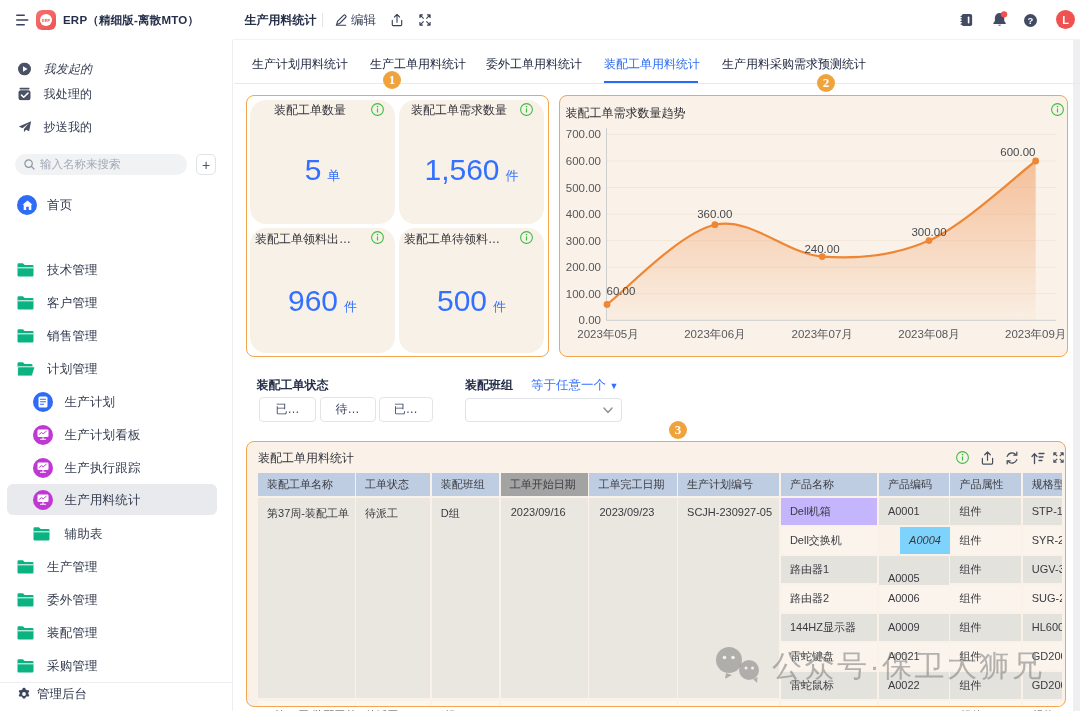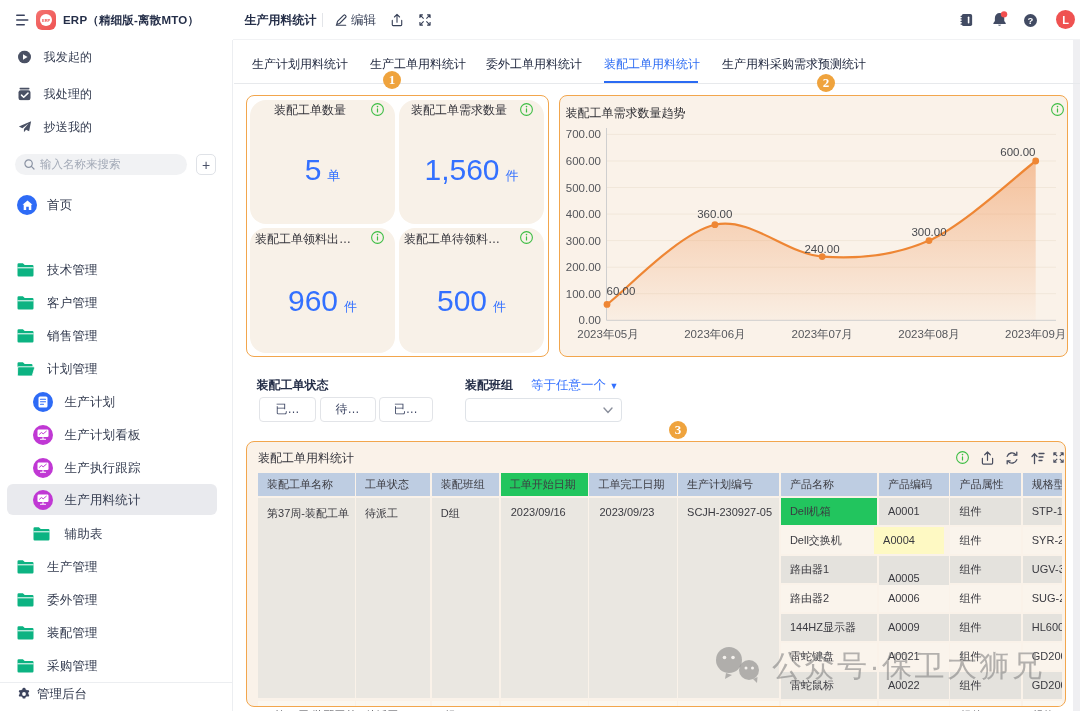--- a/index.html
+++ b/index.html
@@ -75,21 +75,21 @@
   </svg>
   <svg class="abs" style="left:993px; top:11px;" width="15" height="16" viewBox="0 0 16 17">
     <path d="M7 2.2 a5 5.2 0 0 1 5 5.2 v3.2 l1.5 2.2 a0.6 0.6 0 0 1 -0.5 1 H1 a0.6 0.6 0 0 1 -0.5 -1 L2 10.6 V7.4 a5 5.2 0 0 1 5 -5.2 z" fill="#424b63"></path>
     <path d="M5.3 14.6 a1.8 1.8 0 0 0 3.4 0 z" fill="#424b63"></path>
     <circle cx="11.8" cy="3.5" r="3.4" fill="#f14f50"></circle>
   </svg>
   <div class="abs" style="left:1024px; top:13.5px; width:13px; height:13px; border-radius:50%; background:#424b63; color:#fff; font-size:9.5px; font-weight:bold; display:flex; align-items:center; justify-content:center;">?</div>
   <div class="abs" style="left:1056px; top:10px; width:19px; height:19px; border-radius:50%; background:#ef5251; color:#fff; font-size:11px; font-weight:bold; display:flex; align-items:center; justify-content:center;">L</div>
 </div>
 <div id="sidebar">
-  <div class="navitem nav1" style="top:0;">
+  <div class="navitem nav1" style="top:12px;font-style:italic;">
     <svg class="ic" width="13" height="13" viewBox="0 0 17 17">
         <circle cx="8.5" cy="8.5" r="8.5" fill="#4a5164"></circle>
         <path d="M6.5 5 L12.5 8.5 L6.5 12 Z" fill="#fff"></path>
       </svg>
     <span class="txt">我发起的</span>
   </div>
   <div class="navitem nav1" style="top:37px;">
     <svg class="ic" width="13" height="13" viewBox="0 0 13 13">
         <rect x="1.5" y="0" width="10" height="2" rx="1" fill="#4a5164"></rect>
         <rect x="0.5" y="2.8" width="12" height="10" rx="2.2" fill="#4a5164"></rect>
@@ -402,39 +402,39 @@
           <path d="M8 5 L11.4 1.6 M8.8 1 H12 v3.2"></path>
           <path d="M5 8 L1.6 11.4 M1 8.8 V12 h3.2"></path>
           <path d="M8 8 L11.4 11.4 M8.8 12 H12 V8.8"></path>
         </g>
       </svg>
 
     <div class="abs" id="tablebox" style="left:11.6px; top:31px; width:804px; height:233px; overflow:hidden; font-size:11px; color:#3a3a40; white-space:nowrap;">
       <div style="position:absolute; left:0px; top:0; width:96.5px; height:23px; background:#becde2; display:flex; align-items:center; padding-left:9px; color:#3c3c42;">装配工单名称</div>
       <div style="position:absolute; left:98px; top:0; width:74.1px; height:23px; background:#becde2; display:flex; align-items:center; padding-left:9px; color:#3c3c42;">工单状态</div>
       <div style="position:absolute; left:173.6px; top:0; width:67.5px; height:23px; background:#becde2; display:flex; align-items:center; padding-left:9px; color:#3c3c42;">装配班组</div>
-      <div style="position:absolute; left:242.6px; top:0; width:87.20000000000002px; height:23px; background:#22c55e; display:flex; align-items:center; padding-left:9px; color:#3c3c42;">工单开始日期</div>
+      <div style="position:absolute; left:242.6px; top:0; width:87.20000000000002px; height:23px; background:#a3a3a3; display:flex; align-items:center; padding-left:9px; color:#3c3c42;">工单开始日期</div>
       <div style="position:absolute; left:331.3px; top:0; width:87.19999999999999px; height:23px; background:#becde2; display:flex; align-items:center; padding-left:9px; color:#3c3c42;">工单完工日期</div>
       <div style="position:absolute; left:420px; top:0; width:101.29999999999995px; height:23px; background:#becde2; display:flex; align-items:center; padding-left:9px; color:#3c3c42;">生产计划编号</div>
       <div style="position:absolute; left:522.8px; top:0; width:96.5px; height:23px; background:#becde2; display:flex; align-items:center; padding-left:9px; color:#3c3c42;">产品名称</div>
       <div style="position:absolute; left:620.8px; top:0; width:70.10000000000002px; height:23px; background:#becde2; display:flex; align-items:center; padding-left:9px; color:#3c3c42;">产品编码</div>
       <div style="position:absolute; left:692.4px; top:0; width:70.80000000000007px; height:23px; background:#becde2; display:flex; align-items:center; padding-left:9px; color:#3c3c42;">产品属性</div>
       <div style="position:absolute; left:764.7px; top:0; width:39.799999999999955px; height:23px; background:#becde2; display:flex; align-items:center; padding-left:9px; color:#3c3c42;">规格型号</div>
       <div style="position:absolute; left:0px; top:24.5px; width:96.5px; height:200.5px; background:#eae7e1; padding:8px 0 0 9px; color:#3a3a40;">第37周-装配工单</div>
       <div style="position:absolute; left:98px; top:24.5px; width:74.1px; height:200.5px; background:#eae7e1; padding:8px 0 0 9px; color:#3a3a40;">待派工</div>
       <div style="position:absolute; left:173.6px; top:24.5px; width:67.5px; height:200.5px; background:#eae7e1; padding:8px 0 0 9px; color:#3a3a40;">D组</div>
       <div style="position:absolute; left:242.6px; top:24.5px; width:87.20000000000002px; height:200.5px; background:#eae7e1; padding:8px 0 0 10px; color:#3a3a40;">2023/09/16</div>
       <div style="position:absolute; left:331.3px; top:24.5px; width:87.19999999999999px; height:200.5px; background:#eae7e1; padding:8px 0 0 10px; color:#3a3a40;">2023/09/23</div>
       <div style="position:absolute; left:420px; top:24.5px; width:101.29999999999995px; height:200.5px; background:#eae7e1; padding:8px 0 0 9px; color:#3a3a40;">SCJH-230927-05</div>
-      <div style="position:absolute; left:522.8px; top:24.5px; width:96.5px; height:27.5px; background:#22c55e; display:flex; align-items:center; padding-left:9px; color:#3a3a40;">Dell机箱</div>
+      <div style="position:absolute; left:522.8px; top:24.5px; width:96.5px; height:27.5px; background:#c4b5fd; display:flex; align-items:center; padding-left:9px; color:#3a3a40;">Dell机箱</div>
       <div style="position:absolute; left:620.8px; top:24.5px; width:70.10000000000002px; height:27.5px; background:#e4e2dd; display:flex; align-items:center; padding-left:9px; color:#3a3a40;">A0001</div>
       <div style="position:absolute; left:692.4px; top:24.5px; width:70.80000000000007px; height:27.5px; background:#e4e2dd; display:flex; align-items:center; padding-left:9px; color:#3a3a40;">组件</div>
       <div style="position:absolute; left:764.7px; top:24.5px; width:39.799999999999955px; height:27.5px; background:#e4e2dd; display:flex; align-items:center; padding-left:9px; color:#3a3a40;">STP-150</div>
       <div style="position:absolute; left:522.8px; top:53.5px; width:96.5px; height:27.5px; background:#faf4ec; display:flex; align-items:center; padding-left:9px; color:#3a3a40;">Dell交换机</div>
-      <div style="position:absolute; left:616px; top:53.5px; width:70.10000000000002px; height:27.5px; background:#fef9c3; display:flex; align-items:center; padding-left:9px; color:#3a3a40;">A0004</div>
+      <div style="position:absolute; left:642px; top:53.5px; width:70.10000000000002px; height:27.5px; background:#7dd3fc; display:flex; align-items:center; padding-left:9px; color:#3a3a40;font-style:italic;">A0004</div>
       <div style="position:absolute; left:692.4px; top:53.5px; width:70.80000000000007px; height:27.5px; background:#faf4ec; display:flex; align-items:center; padding-left:9px; color:#3a3a40;">组件</div>
       <div style="position:absolute; left:764.7px; top:53.5px; width:39.799999999999955px; height:27.5px; background:#faf4ec; display:flex; align-items:center; padding-left:9px; color:#3a3a40;">SYR-205</div>
       <div style="position:absolute; left:522.8px; top:82.5px; width:96.5px; height:27.5px; background:#e4e2dd; display:flex; align-items:center; padding-left:9px; color:#3a3a40;">路由器1</div>
       <div style="position:absolute; left:620.8px; top:82.5px; width:70.10000000000002px; height:45px; background:#e4e2dd; display:flex; align-items:center; padding-left:9px; color:#3a3a40;">A0005</div>
       <div style="position:absolute; left:692.4px; top:82.5px; width:70.80000000000007px; height:27.5px; background:#e4e2dd; display:flex; align-items:center; padding-left:9px; color:#3a3a40;">组件</div>
       <div style="position:absolute; left:764.7px; top:82.5px; width:39.799999999999955px; height:27.5px; background:#e4e2dd; display:flex; align-items:center; padding-left:9px; color:#3a3a40;">UGV-32</div>
       <div style="position:absolute; left:522.8px; top:111.5px; width:96.5px; height:27.5px; background:#faf4ec; display:flex; align-items:center; padding-left:9px; color:#3a3a40;">路由器2</div>
       <div style="position:absolute; left:620.8px; top:111.5px; width:70.10000000000002px; height:27.5px; background:#faf4ec; display:flex; align-items:center; padding-left:9px; color:#3a3a40;">A0006</div>
       <div style="position:absolute; left:692.4px; top:111.5px; width:70.80000000000007px; height:27.5px; background:#faf4ec; display:flex; align-items:center; padding-left:9px; color:#3a3a40;">组件</div>
       <div style="position:absolute; left:764.7px; top:111.5px; width:39.799999999999955px; height:27.5px; background:#faf4ec; display:flex; align-items:center; padding-left:9px; color:#3a3a40;">SUG-21</div>

